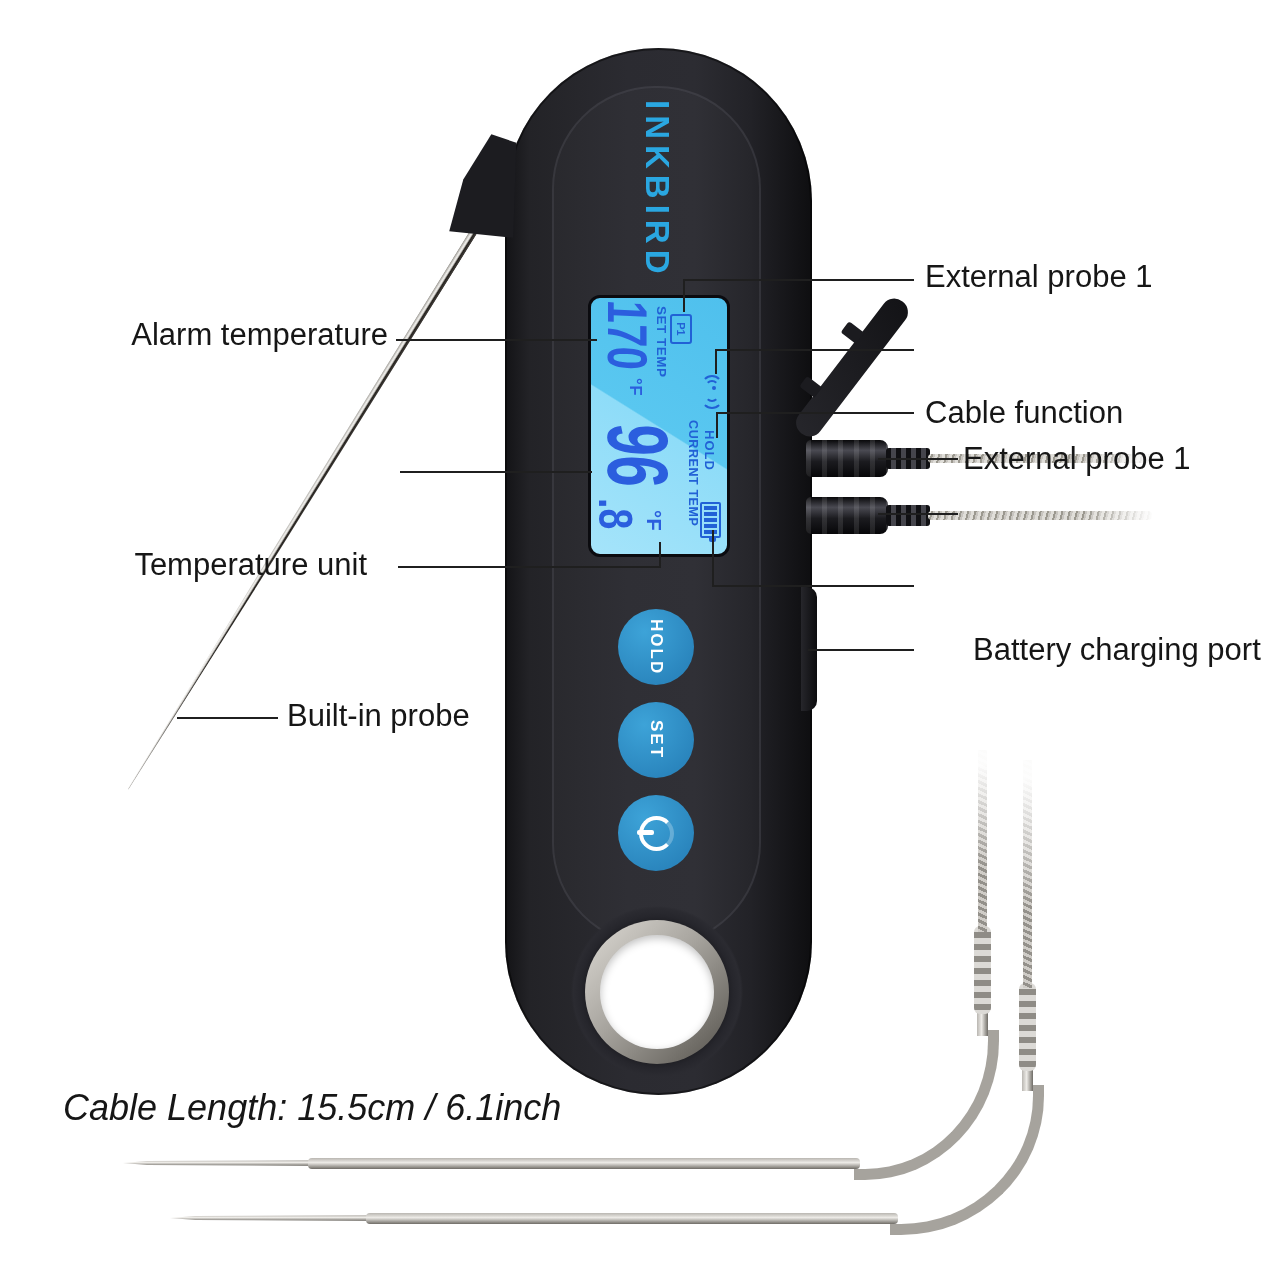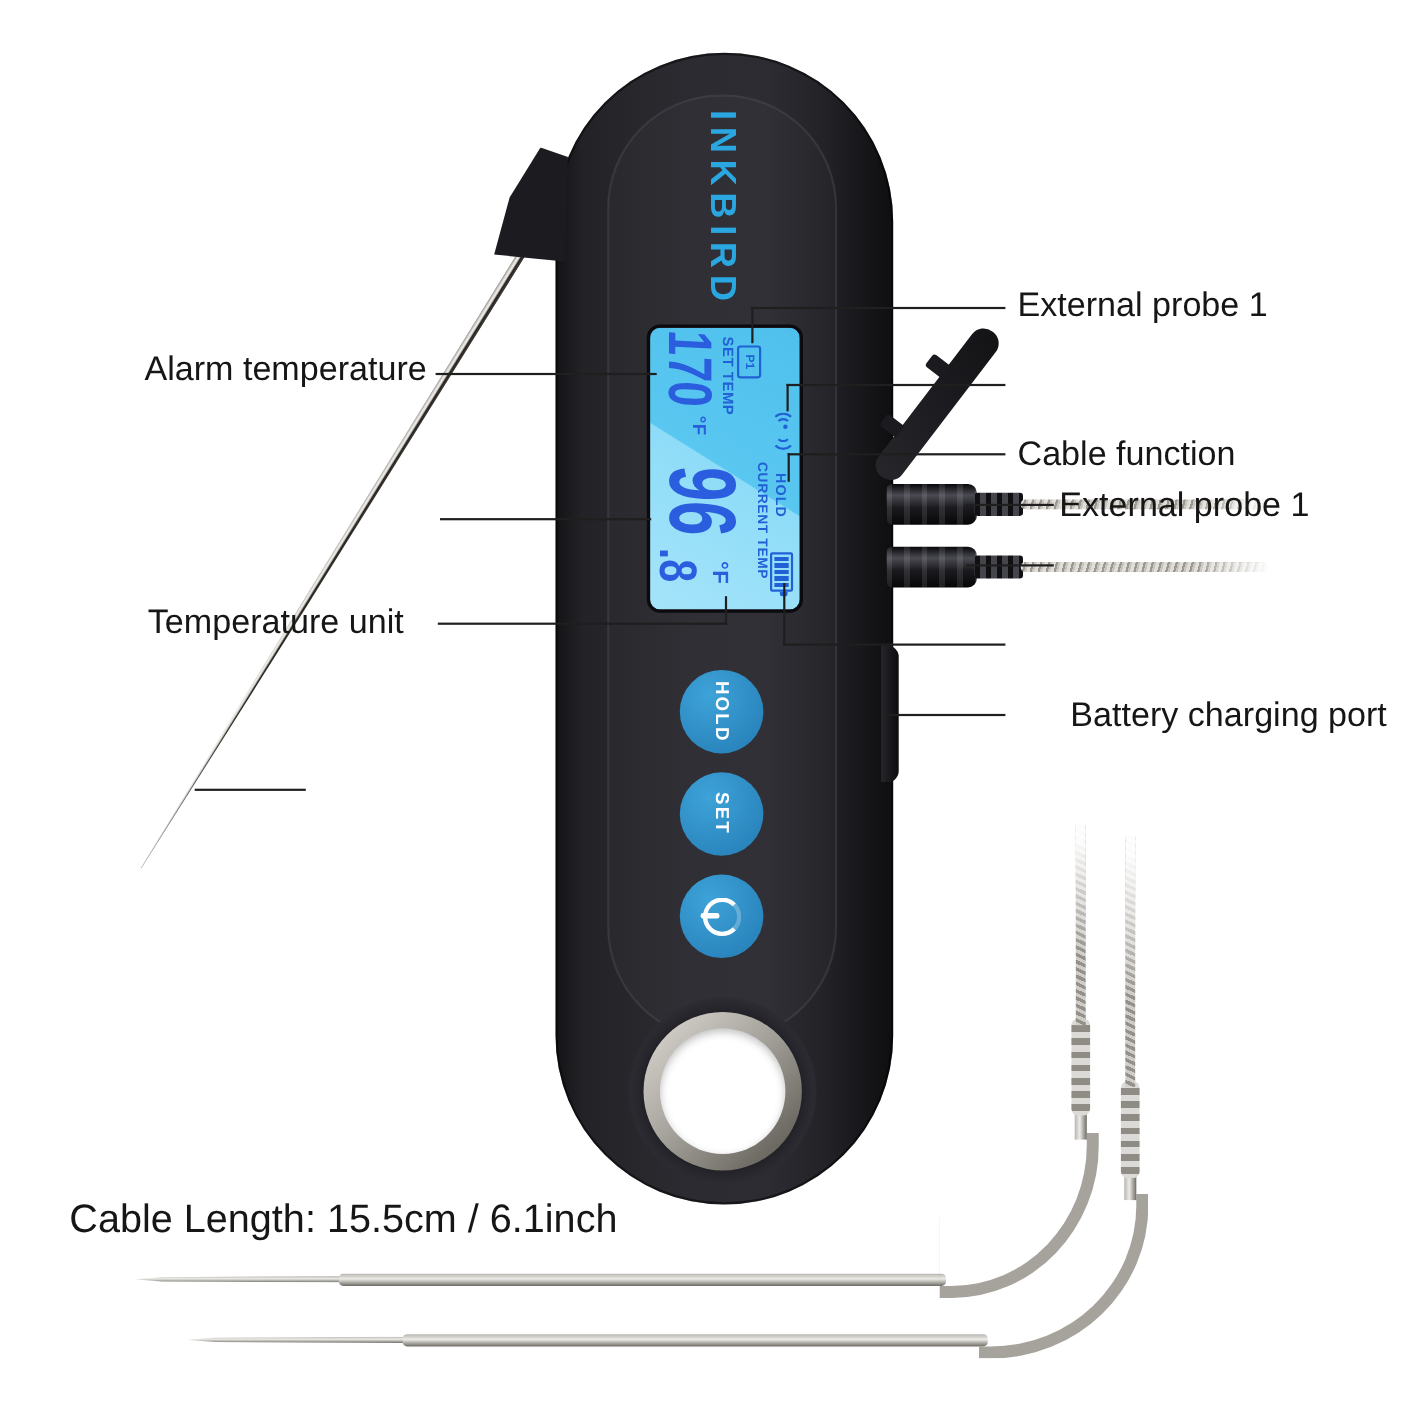--- a/index.html
+++ b/index.html
@@ -1,21 +1,21 @@
 <!DOCTYPE html>
 <html><head>
 <meta charset="utf-8">
 <style>
   html,body{margin:0;padding:0;background:#fff;}
   #canvas{position:relative;width:1280px;height:1280px;background:#ffffff;overflow:hidden;
           font-family:"Liberation Sans", sans-serif;}
 
   
   .lbl{position:absolute;font-size:31px;color:#161616;white-space:nowrap;line-height:38px;}
-  .lbl.big{font-size:36px;line-height:42px;}
+  .lbl.big{font-size:36px;line-height:42px;font-style:italic;}
 
   
   .ln{position:absolute;background:#1f1f1f;}
   .ln-h{height:2px;}
   .ln-v{width:2px;}
 
   
   .device{position:absolute;left:505px;top:48px;width:307px;height:1047px;border-radius:154px;
           background:linear-gradient(to right,#131316 0%,#232327 8%,#2b2b31 40%,#2c2c32 62%,#222227 80%,#141417 94%,#0e0e10 100%);
           box-shadow:inset 0 0 0 2px rgba(0,0,0,.45);}
@@ -199,20 +199,21 @@
   <div class="ln ln-v" style="left:716px;top:412px;height:26px;"></div>
   <div class="ln ln-h" style="left:716px;top:412px;width:198px;"></div>
   <div class="ln ln-h" style="left:878px;top:458px;width:80px;"></div>
   <div class="ln ln-h" style="left:878px;top:513px;width:80px;"></div>
   <div class="ln ln-v" style="left:712px;top:530px;height:57px;"></div>
   <div class="ln ln-h" style="left:712px;top:585px;width:202px;"></div>
   <div class="ln ln-h" style="left:808px;top:649px;width:106px;"></div>
 
   <div class="lbl" style="right:892px;top:316px;">Alarm temperature</div>
   <div class="lbl" style="right:913px;top:546px;">Temperature unit</div>
+  <div class="lbl" style="left:287px;top:697px;">Built-in probe</div>
 
   <div class="lbl" style="left:925px;top:258px;">External probe 1</div>
   <div class="lbl" style="left:925px;top:394px;">Cable function</div>
   <div class="lbl" style="left:963px;top:440px;">External probe 1</div>
   <div class="lbl" style="left:925px;top:631px;margin-left:48px;">Battery charging port</div>
 
   <div class="lbl big" style="left:63px;top:1087px;">Cable Length: 15.5cm / 6.1inch</div>
 </div>
 
 </body></html>

